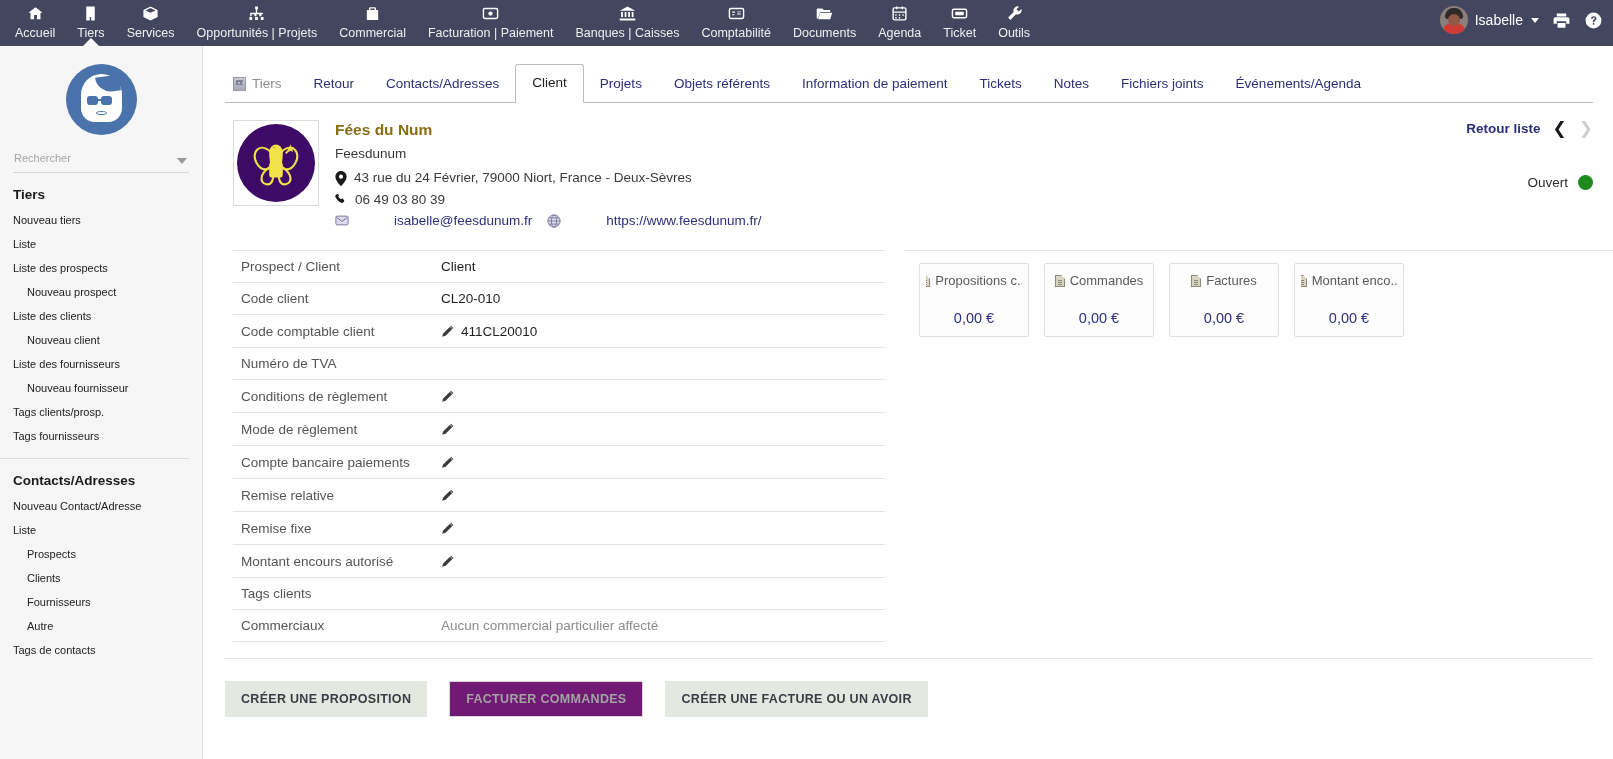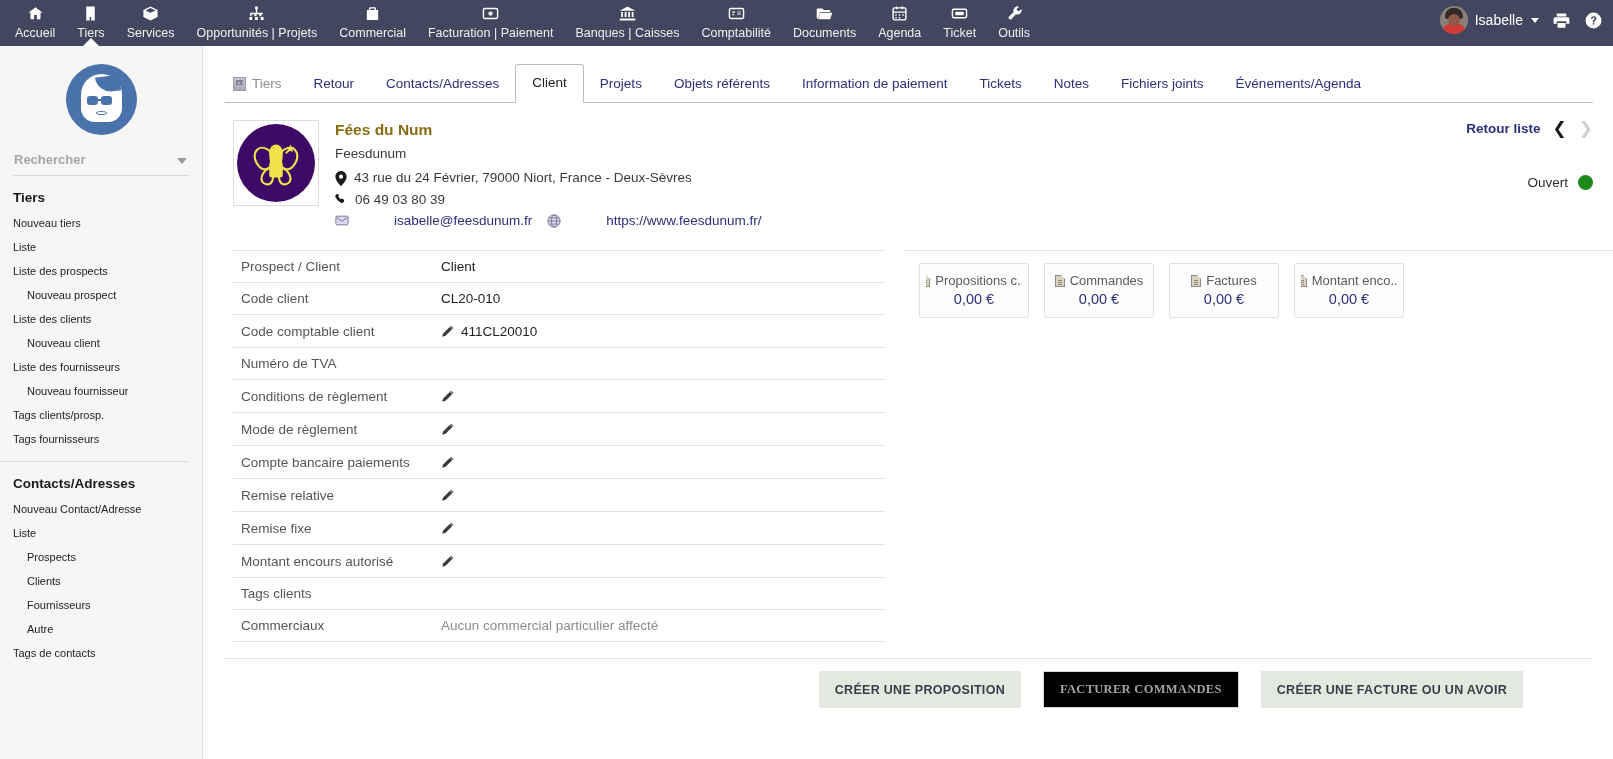--- a/index.html
+++ b/index.html
@@ -170,25 +170,24 @@
     margin: 4px 13px 0 13px;
     position: relative;
     border-bottom: 1px solid #d8d8d8;
     padding-bottom: 5px;
   }
   #sidebar-search input {
     width: 100%;
     border: none;
     background: transparent;
     outline: none;
-    font-size: 13px;
+    font-size: 11px;
     color: #333;
     padding: 3px 18px 3px 1px;
     font-family: "Liberation Sans", sans-serif;
-    font-weight: bold;
   }
   #sidebar-search input::placeholder { color: #a6a6a6; }
   .search-caret {
     position: absolute; right: 2px; top: 9px;
     width: 0; height: 0;
     border-left: 5px solid transparent;
     border-right: 5px solid transparent;
     border-top: 6px solid #9a9a9a;
     cursor: pointer;
   }
@@ -399,21 +398,21 @@
     text-align: center;
     border-radius: 2px;
     cursor: pointer;
   }
   .statbox .sb-head {
     display: flex; align-items: center; justify-content: center; gap: 5px;
     font-size: 13px; color: #5a5a5a;
     white-space: nowrap; overflow: hidden;
   }
   .statbox .sb-val {
-    margin-top: 3px;
+    margin-top: 22px;
     font-size: 14.5px;
     color: #2c2f7a;
   }
   .ico-doc {
     display: inline-block; width: 10px; height: 12px;
     background: #d9d3c2; border: 1px solid #8d8878;
     position: relative; flex: none;
   }
   .ico-doc::before {
     content:""; position:absolute; right:-1px; top:-1px;
@@ -425,45 +424,43 @@
     background: #8d8878;
   }
 
   
   #actions {
     position: absolute;
     left: 22px;
     right: 20px;
     top: 612px;
     border-top: 1px solid #e4e4e4;
-    padding-top: 12px;
-    display: flex;
-    justify-content: flex-end;
+    padding-top: 22px;
+    display: flex;
     gap: 22px;
     padding-right: 70px;
   }
   .btn-action {
     background: #e3e9e0;
     border: none;
     color: #3b3b46;
     font-size: 12.5px;
     font-weight: bold;
     letter-spacing: .3px;
     padding: 10px 16px;
     cursor: pointer;
     font-family: "Liberation Sans", sans-serif;
     white-space: nowrap;
     border-radius: 1px;
   }
   .btn-action.disabled {
-    background: #000000;
+    background: #701a75;
     border: 1px solid #d8d8d8;
     color: #a3a3a3;
     cursor: default;
-    font-family: Liberation Serif, serif;
   }
 </style>
 </head>
 <body>
 
 <div id="topbar">
   <div class="topmenu" id="topmenu">
       <a class="topmenu-item">
         <span class="tm-icon">
           <svg width="17" height="17" viewBox="0 0 24 24" fill="#ffffff">

